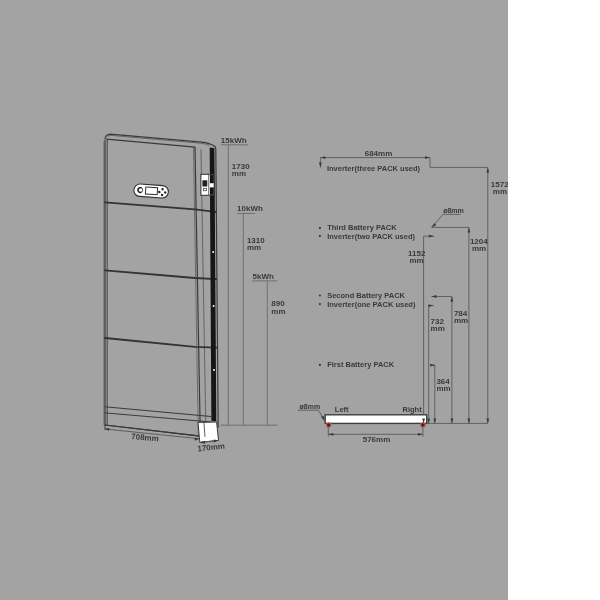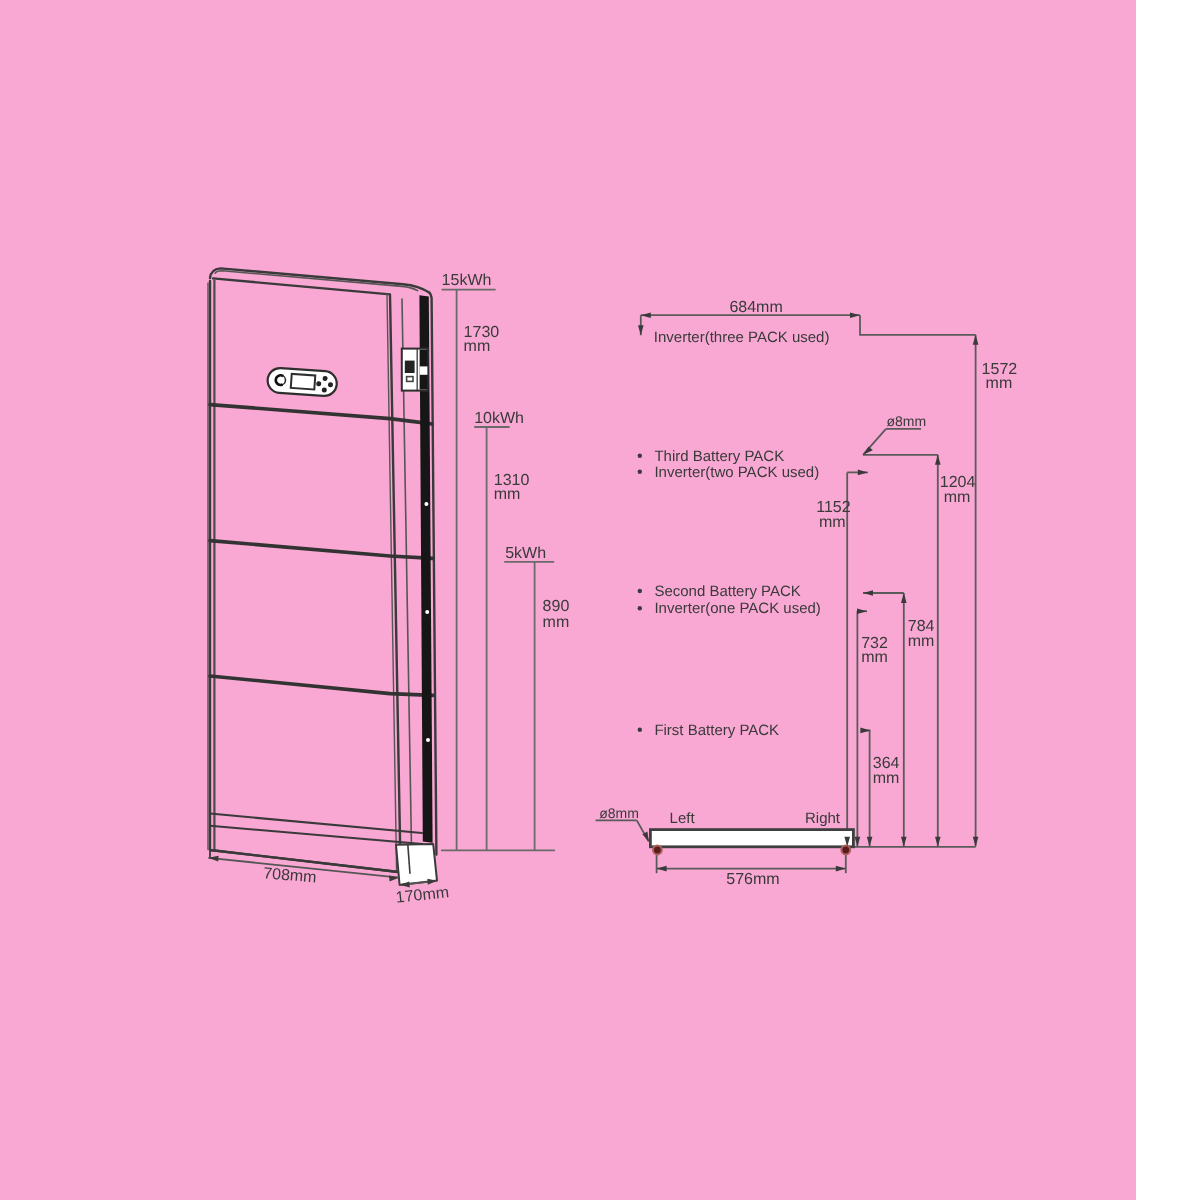--- a/index.html
+++ b/index.html
@@ -1,16 +1,16 @@
 <!DOCTYPE html>
 <html><head>
 <meta charset="utf-8">
 <style>
   html,body{margin:0;padding:0;background:#ffffff;}
-  .wrap{width:568px;height:600px;position:relative;background:#f9a8d4;overflow:hidden;}
+  .wrap{width:508px;height:600px;position:relative;background:#a3a3a3;overflow:hidden;font-weight:bold;}
   svg{position:absolute;top:0;left:0;}
   text{font-family:"Liberation Sans", sans-serif;fill:#3a3a3a;}
 </style>
 </head>
 <body>
 <div class="wrap">
 <svg width="600" height="600" viewBox="0 0 600 600">
 
 <g stroke="#3a3a3a" stroke-width="1" fill="none" stroke-linecap="round" stroke-linejoin="round">
 

